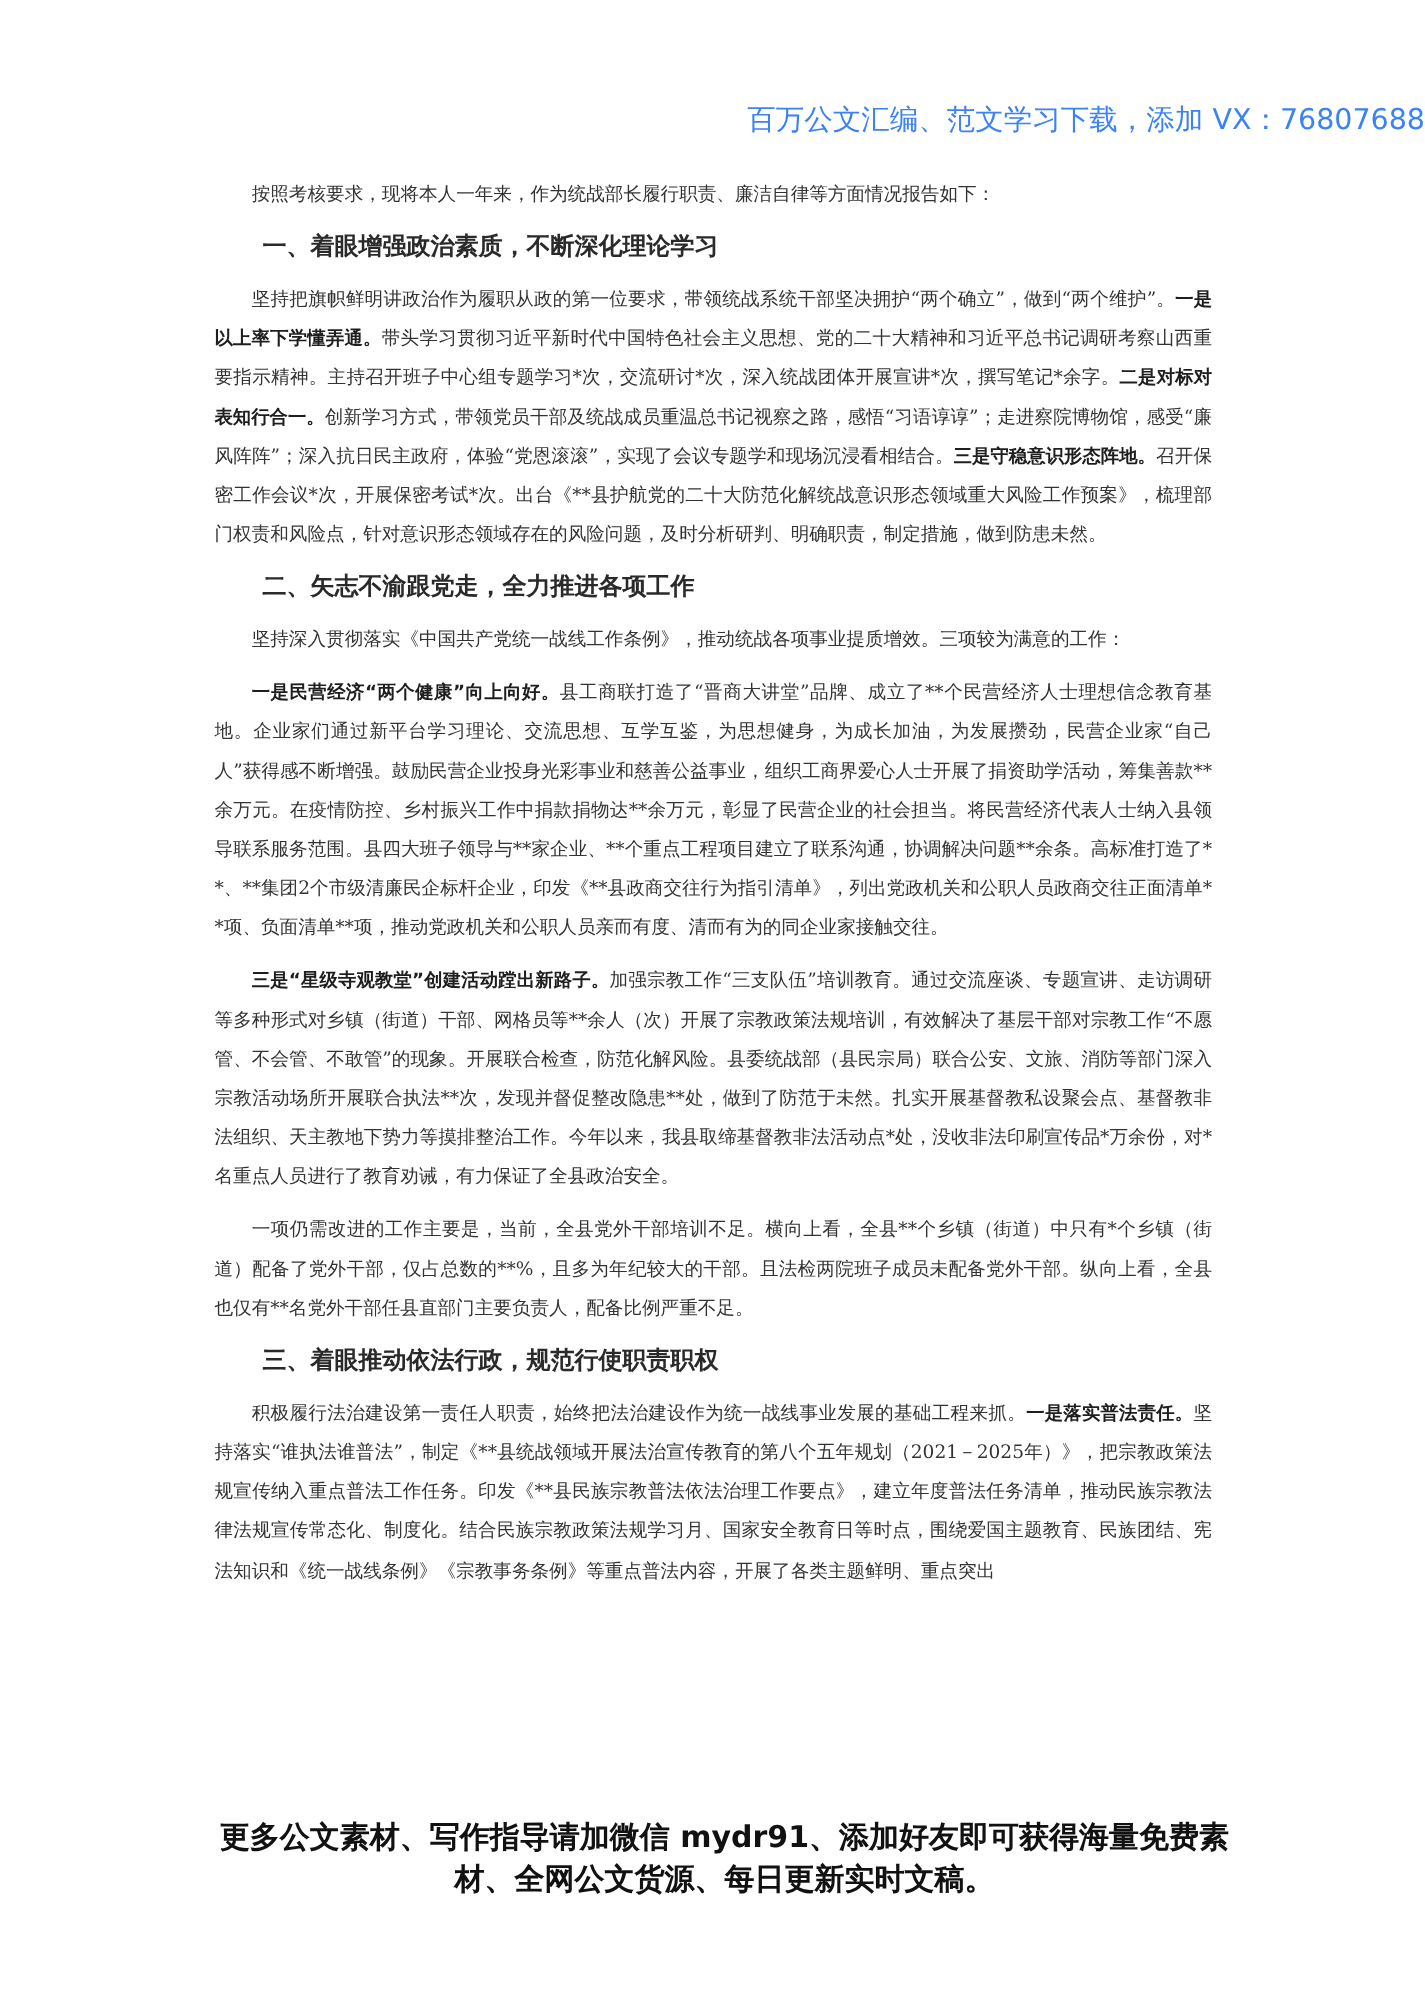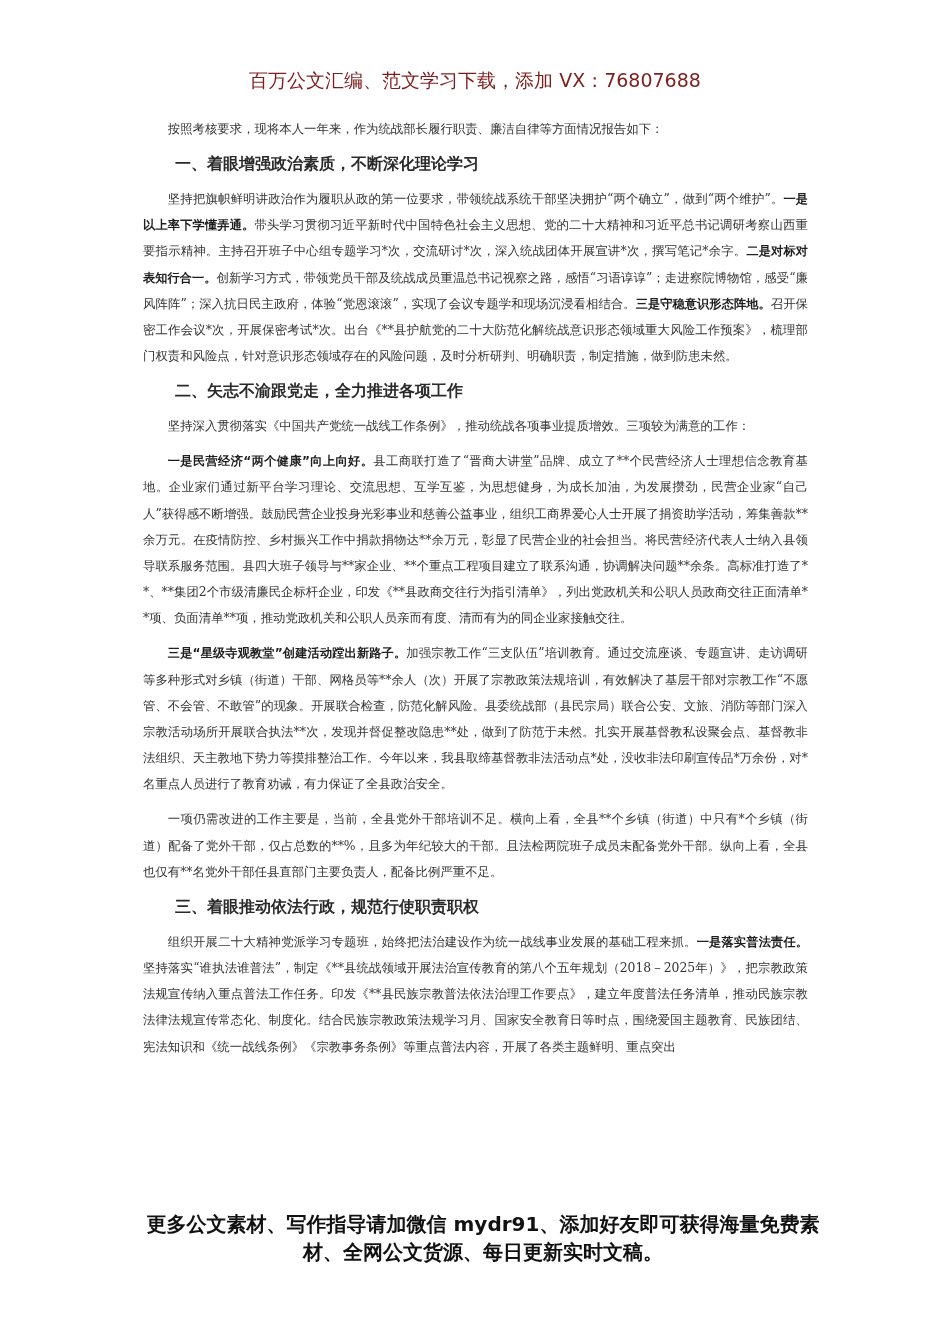--- a/index.html
+++ b/index.html
@@ -13,24 +13,24 @@
       position: relative;
       overflow: hidden;
       font-family: "DejaVu Serif", "Liberation Serif", serif;
       color: #333333;
     }
     .banner {
       position: absolute;
       top: 66px;
       left: 0;
       width: 950px;
-      text-align: center;
+      text-align: right;
       font-family: "DejaVu Sans", "Liberation Sans", sans-serif;
       font-size: 19px;
-      color: #7f1d1d;
+      color: #3b82f6;
       letter-spacing: 0px;
       line-height: 28px;
     }
     .doc {
       position: absolute;
       top: 116px;
       left: 143px;
       width: 665px;
       font-size: 12.4px;
       line-height: 26.2px;
@@ -80,16 +80,16 @@
   <p class="h">一、着眼增强政治素质，不断深化理论学习</p>
   <p class="p"><span>坚持把旗帜鲜明讲政治作为履职从政的第一位要求，带领统战系统干部坚决拥护“两个确立”，做到“两个维护”。</span><span class="b">一是以上率下学懂弄通。</span><span>带头学习贯彻习近平新时代中国特色社会主义思想、党的二十大精神和习近平总书记调研考察山西重要指示精神。主持召开班子中心组专题学习*次，交流研讨*次，深入统战团体开展宣讲*次，撰写笔记*余字。</span><span class="b">二是对标对表知行合一。</span><span>创新学习方式，带领党员干部及统战成员重温总书记视察之路，感悟“习语谆谆”；走进察院博物馆，感受“廉风阵阵”；深入抗日民主政府，体验“党恩滚滚”，实现了会议专题学和现场沉浸看相结合。</span><span class="b">三是守稳意识形态阵地。</span><span>召开保密工作会议*次，开展保密考试*次。出台《**县护航党的二十大防范化解统战意识形态领域重大风险工作预案》，梳理部门权责和风险点，针对意识形态领域存在的风险问题，及时分析研判、明确职责，制定措施，做到防患未然。</span></p>
 
   <p class="h">二、矢志不渝跟党走，全力推进各项工作</p>
   <p class="p">坚持深入贯彻落实《中国共产党统一战线工作条例》，推动统战各项事业提质增效。三项较为满意的工作：</p>
   <p class="p"><span class="b">一是民营经济“两个健康”向上向好。</span><span>县工商联打造了“晋商大讲堂”品牌、成立了**个民营经济人士理想信念教育基地。企业家们通过新平台学习理论、交流思想、互学互鉴，为思想健身，为成长加油，为发展攒劲，民营企业家“自己人”获得感不断增强。鼓励民营企业投身光彩事业和慈善公益事业，组织工商界爱心人士开展了捐资助学活动，筹集善款**余万元。在疫情防控、乡村振兴工作中捐款捐物达**余万元，彰显了民营企业的社会担当。将民营经济代表人士纳入县领导联系服务范围。县四大班子领导与**家企业、**个重点工程项目建立了联系沟通，协调解决问题**余条。高标准打造了**、**集团2个市级清廉民企标杆企业，印发《**县政商交往行为指引清单》，列出党政机关和公职人员政商交往正面清单**项、负面清单**项，推动党政机关和公职人员亲而有度、清而有为的同企业家接触交往。</span></p>
   <p class="p"><span class="b">三是“星级寺观教堂”创建活动蹚出新路子。</span><span>加强宗教工作“三支队伍”培训教育。通过交流座谈、专题宣讲、走访调研等多种形式对乡镇（街道）干部、网格员等**余人（次）开展了宗教政策法规培训，有效解决了基层干部对宗教工作“不愿管、不会管、不敢管”的现象。开展联合检查，防范化解风险。县委统战部（县民宗局）联合公安、文旅、消防等部门深入宗教活动场所开展联合执法**次，发现并督促整改隐患**处，做到了防范于未然。扎实开展基督教私设聚会点、基督教非法组织、天主教地下势力等摸排整治工作。今年以来，我县取缔基督教非法活动点*处，没收非法印刷宣传品*万余份，对*名重点人员进行了教育劝诫，有力保证了全县政治安全。</span></p>
   <p class="p">一项仍需改进的工作主要是，当前，全县党外干部培训不足。横向上看，全县**个乡镇（街道）中只有*个乡镇（街道）配备了党外干部，仅占总数的**%，且多为年纪较大的干部。且法检两院班子成员未配备党外干部。纵向上看，全县也仅有**名党外干部任县直部门主要负责人，配备比例严重不足。</p>
 
   <p class="h">三、着眼推动依法行政，规范行使职责职权</p>
-  <p class="p"><span>组织开展二十大精神党派学习专题班，始终把法治建设作为统一战线事业发展的基础工程来抓。</span><span class="b">一是落实普法责任。</span><span>坚持落实“谁执法谁普法”，制定《**县统战领域开展法治宣传教育的第八个五年规划（2018－2025年）》，把宗教政策法规宣传纳入重点普法工作任务。印发《**县民族宗教普法依法治理工作要点》，建立年度普法任务清单，推动民族宗教法律法规宣传常态化、制度化。结合民族宗教政策法规学习月、国家安全教育日等时点，围绕爱国主题教育、民族团结、宪法知识和《统一战线条例》《宗教事务条例》等重点普法内容，开展了各类主题鲜明、重点突出</span></p>
+  <p class="p"><span>积极履行法治建设第一责任人职责，始终把法治建设作为统一战线事业发展的基础工程来抓。</span><span class="b">一是落实普法责任。</span><span>坚持落实“谁执法谁普法”，制定《**县统战领域开展法治宣传教育的第八个五年规划（2021－2025年）》，把宗教政策法规宣传纳入重点普法工作任务。印发《**县民族宗教普法依法治理工作要点》，建立年度普法任务清单，推动民族宗教法律法规宣传常态化、制度化。结合民族宗教政策法规学习月、国家安全教育日等时点，围绕爱国主题教育、民族团结、宪法知识和《统一战线条例》《宗教事务条例》等重点普法内容，开展了各类主题鲜明、重点突出</span></p>
 </div>
 
 <div class="footer">更多公文素材、写作指导请加微信 mydr91、添加好友即可获得海量免费素材、全网公文货源、每日更新实时文稿。</div>
 
 </body></html>

